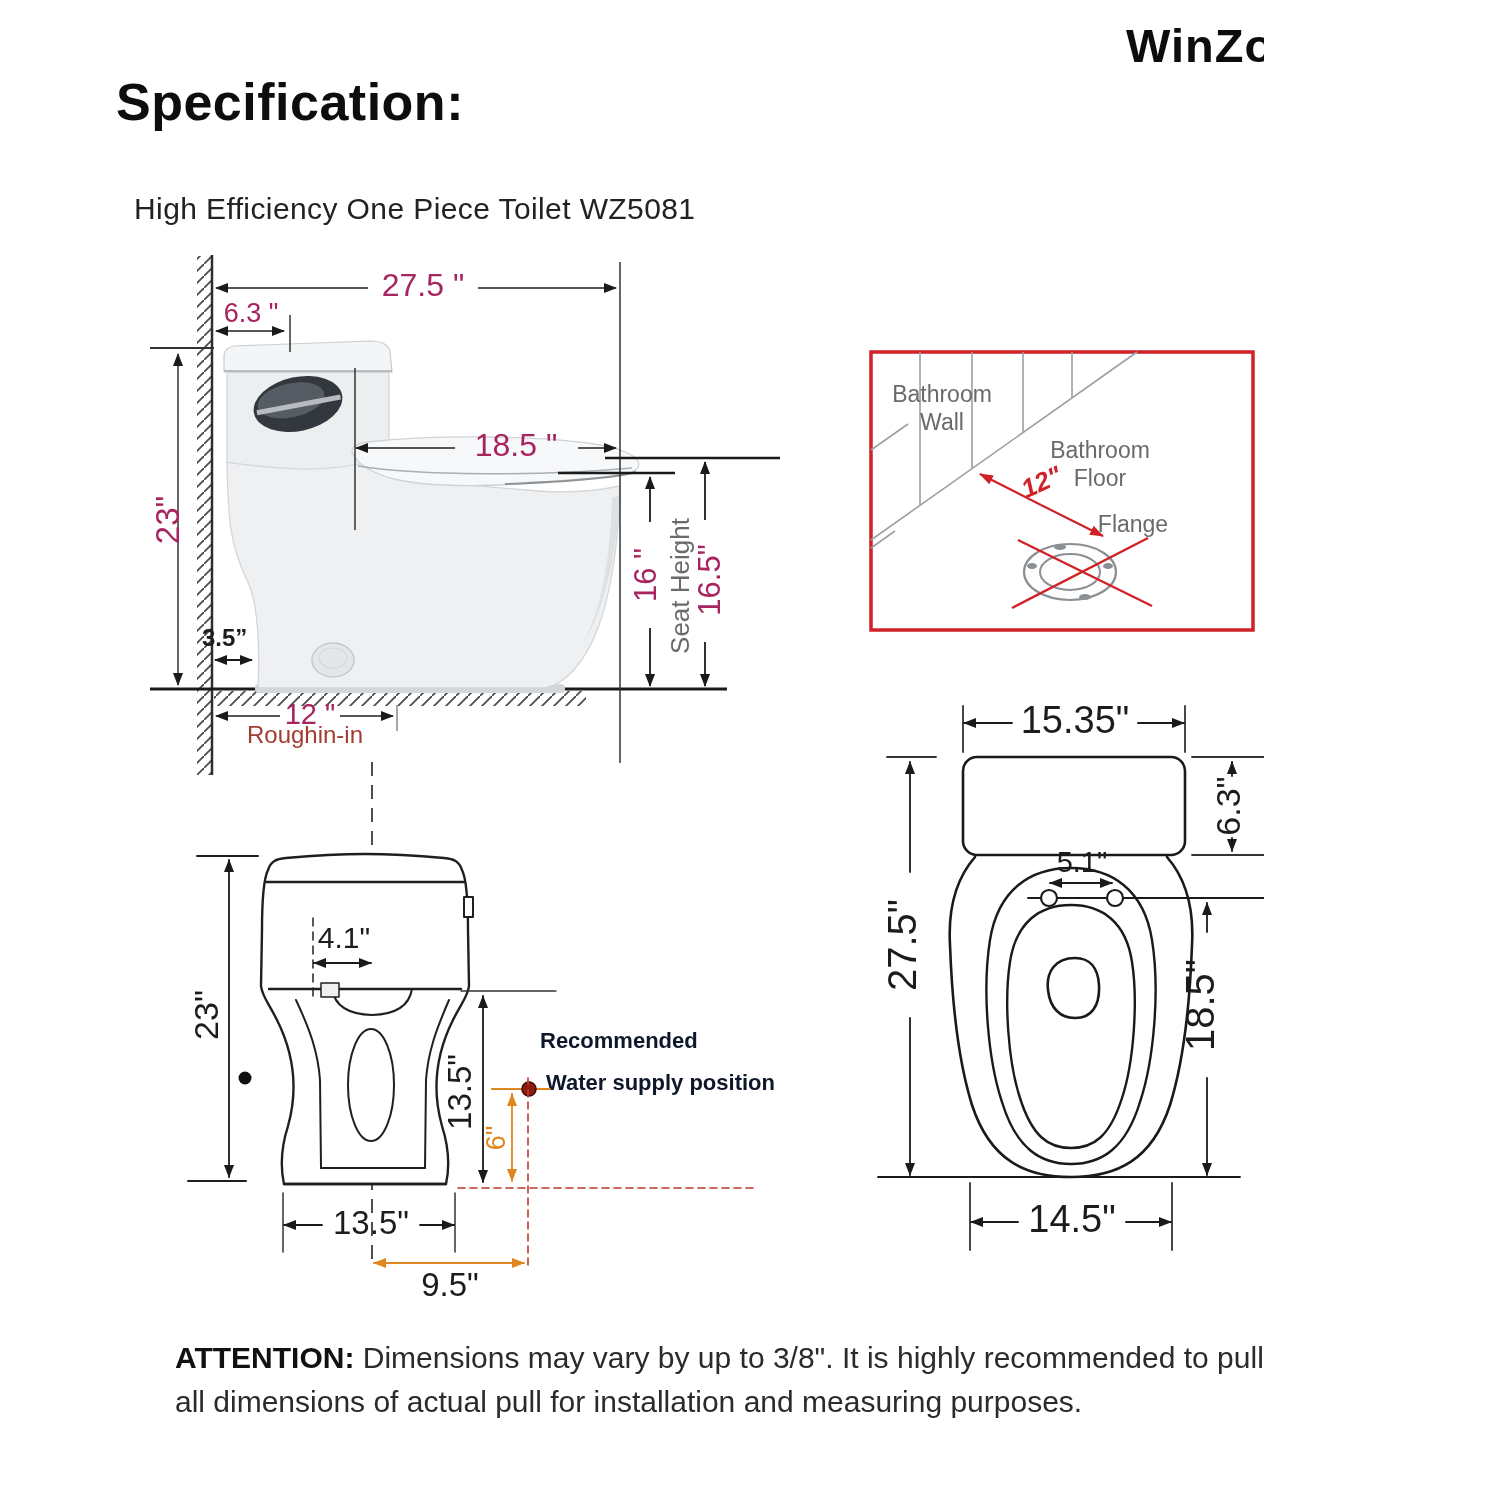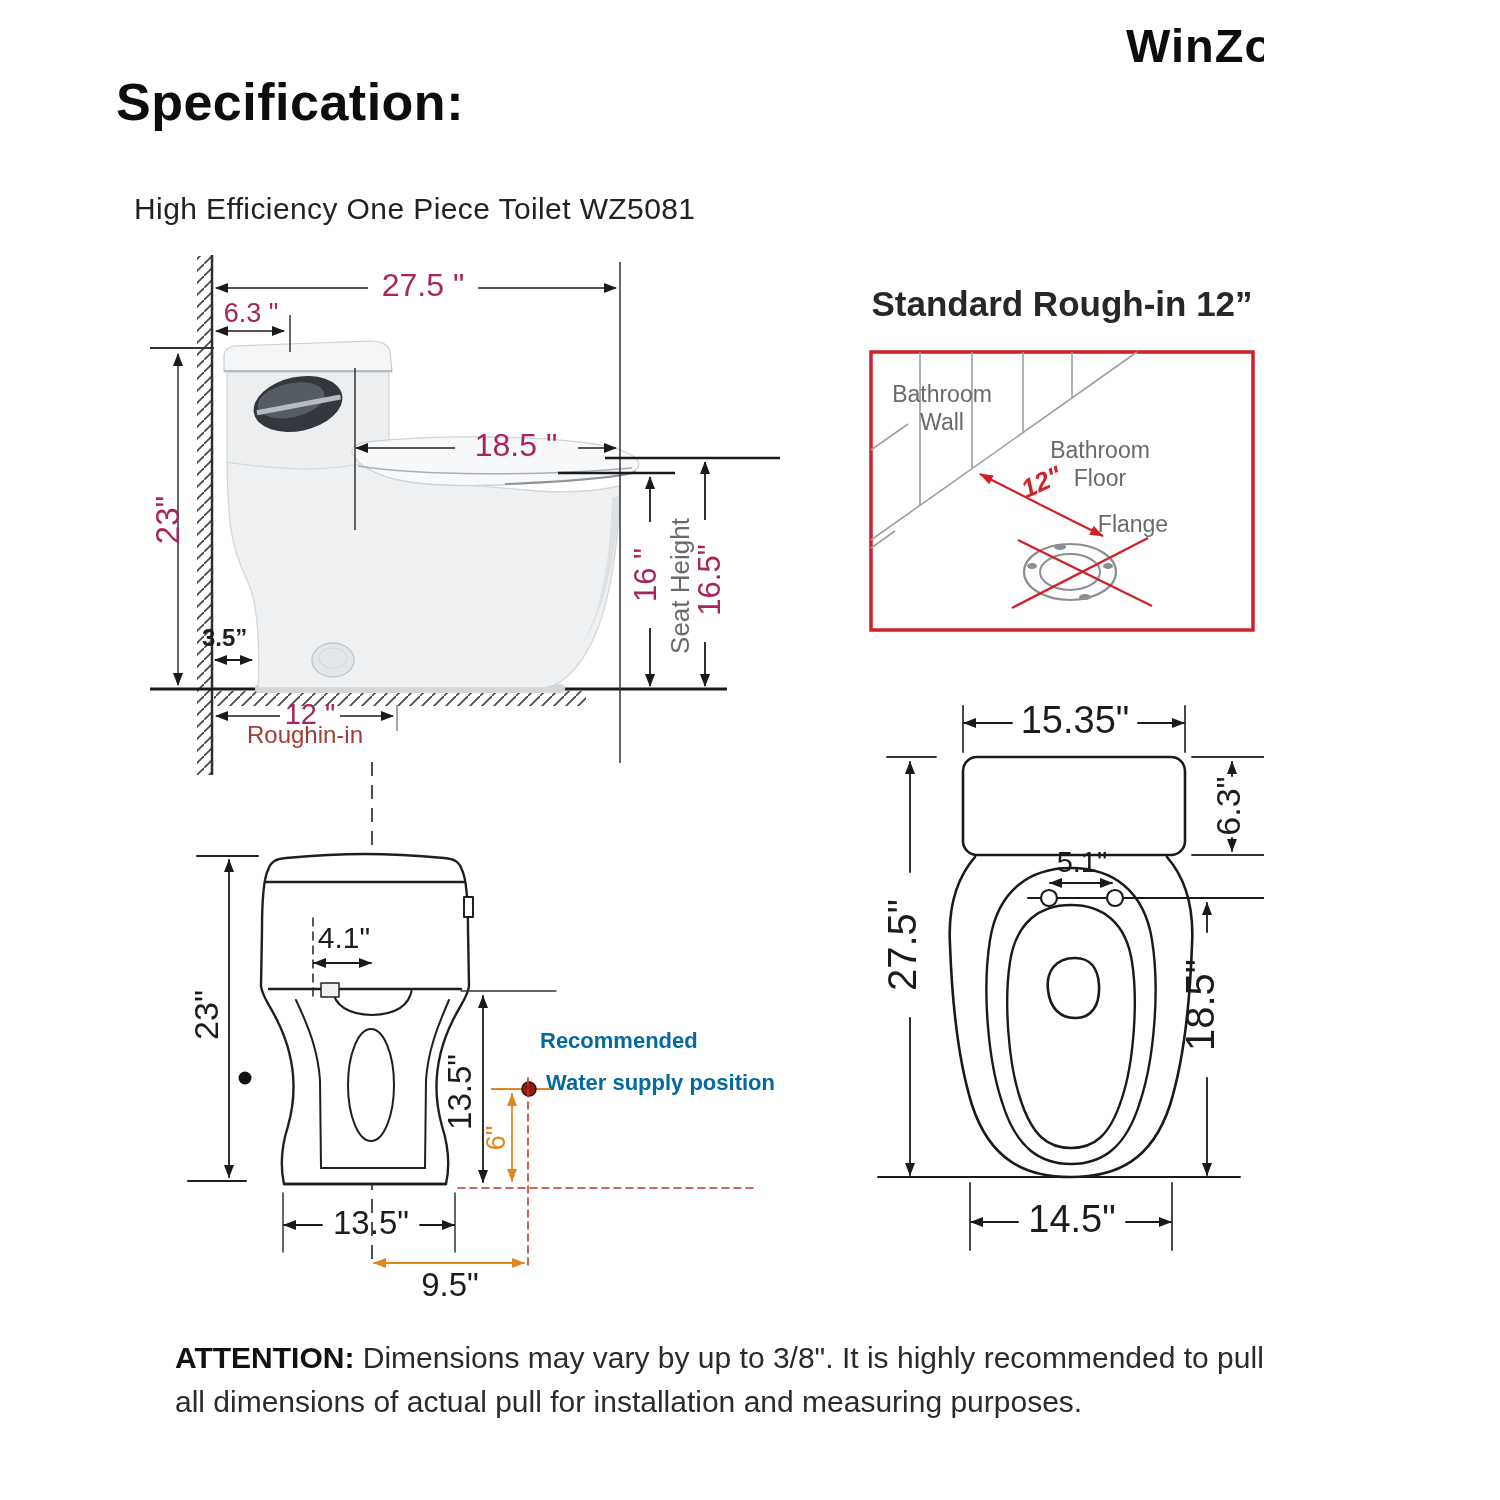--- a/index.html
+++ b/index.html
@@ -3,42 +3,41 @@
 <meta charset="utf-8">
 <style>
   html,body{margin:0;padding:0;background:#ffffff;}
   .canvas{position:relative;width:1264px;height:1500px;background:#ffffff;overflow:hidden;
           font-family:"Liberation Sans",sans-serif;color:#1e1e1e;}
   .abs{position:absolute;}
   .brand{left:1126px;top:18px;font-size:47px;font-weight:800;letter-spacing:1px;color:#0d0d0d;}
   .title{left:116px;top:72px;font-size:52px;font-weight:800;letter-spacing:0.5px;color:#0d0d0d;}
   .subtitle{left:134px;top:156px;font-size:30px;font-weight:400;letter-spacing:0.4px;color:#222;margin-top:36px;}
   .roughin-title{left:862px;top:284px;width:400px;text-align:center;font-size:35px;font-weight:600;color:#272727;}
-  .note-red{left:540px;top:1026px;font-size:22px;font-weight:700;color:#0369a1;line-height:1.35;}
+  .note-red{left:540px;top:1026px;font-size:22px;font-weight:700;color:#0f172a;line-height:1.35;}
   .note-red .l2{padding-left:6px;margin-top:12px;}
   .attention{left:175px;top:1336px;font-size:30px;color:#2b2b2b;line-height:1.45;white-space:nowrap;}
   .attention b{font-weight:700;color:#111;}
   svg{position:absolute;left:0;top:0;}
   svg text{font-family:"Liberation Sans",sans-serif;}
   .mag{fill:#a82460;}
   .gtxt{fill:#6a6a6a;}
   .ktxt{fill:#1c1c1c;}
   .otxt{fill:#e0861f;}
   .rtxt{fill:#cf2127;}
   .dkred{fill:#a33c33;}
 </style>
 </head>
 <body>
 
 <div class="canvas">
 
   <div class="abs brand">WinZo</div>
   <div class="abs title">Specification:</div>
   <div class="abs subtitle">High Efficiency One Piece Toilet WZ5081</div>
-  <div class="abs roughin-title">Standard Rough-in 12”</div>
 
   <div class="abs note-red">
     <div>Recommended</div>
     <div class="l2">Water supply position</div>
   </div>
 
   <div class="abs attention">
     <div><b>ATTENTION:</b><span> Dimensions may vary by up to 3/8". It is highly recommended to pull</span></div>
     <div>all dimensions of actual pull for installation and measuring purposes.</div>
   </div>

